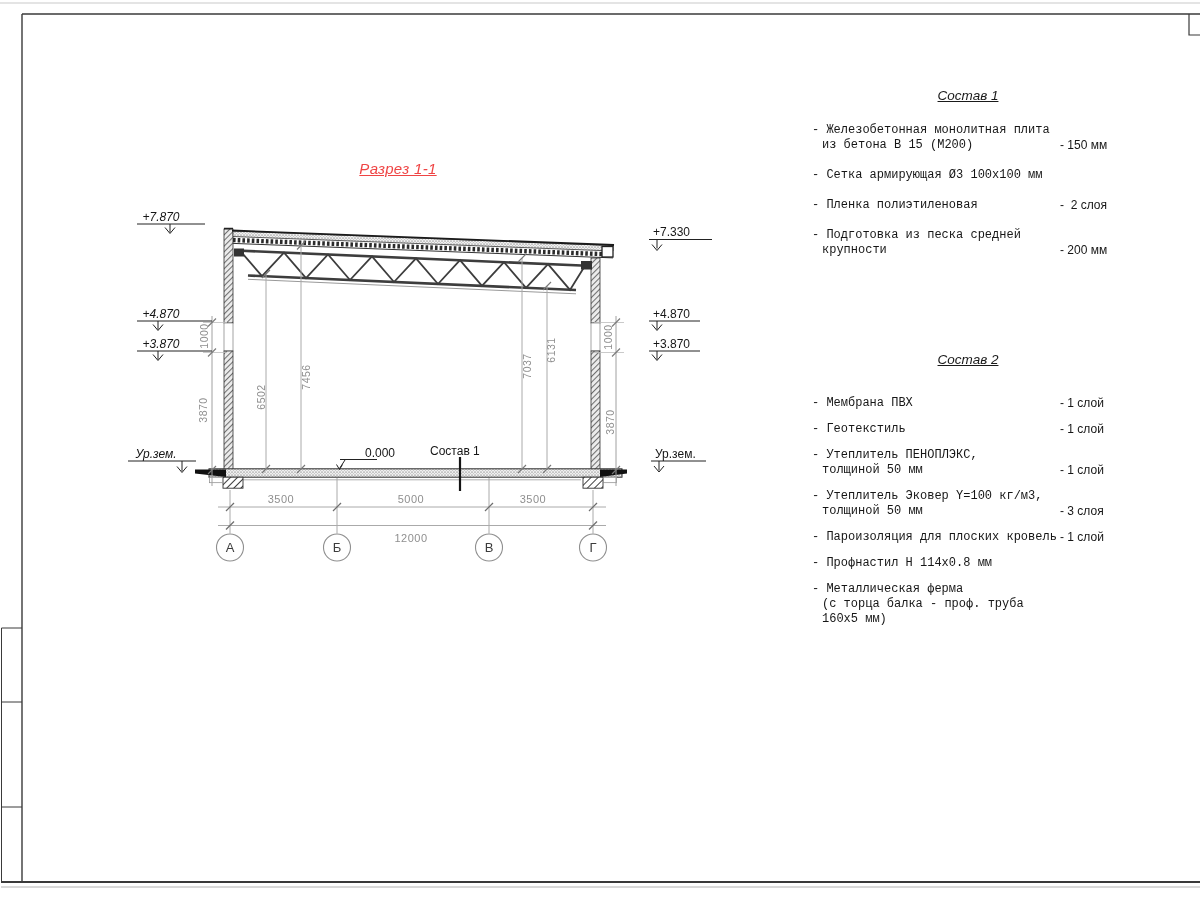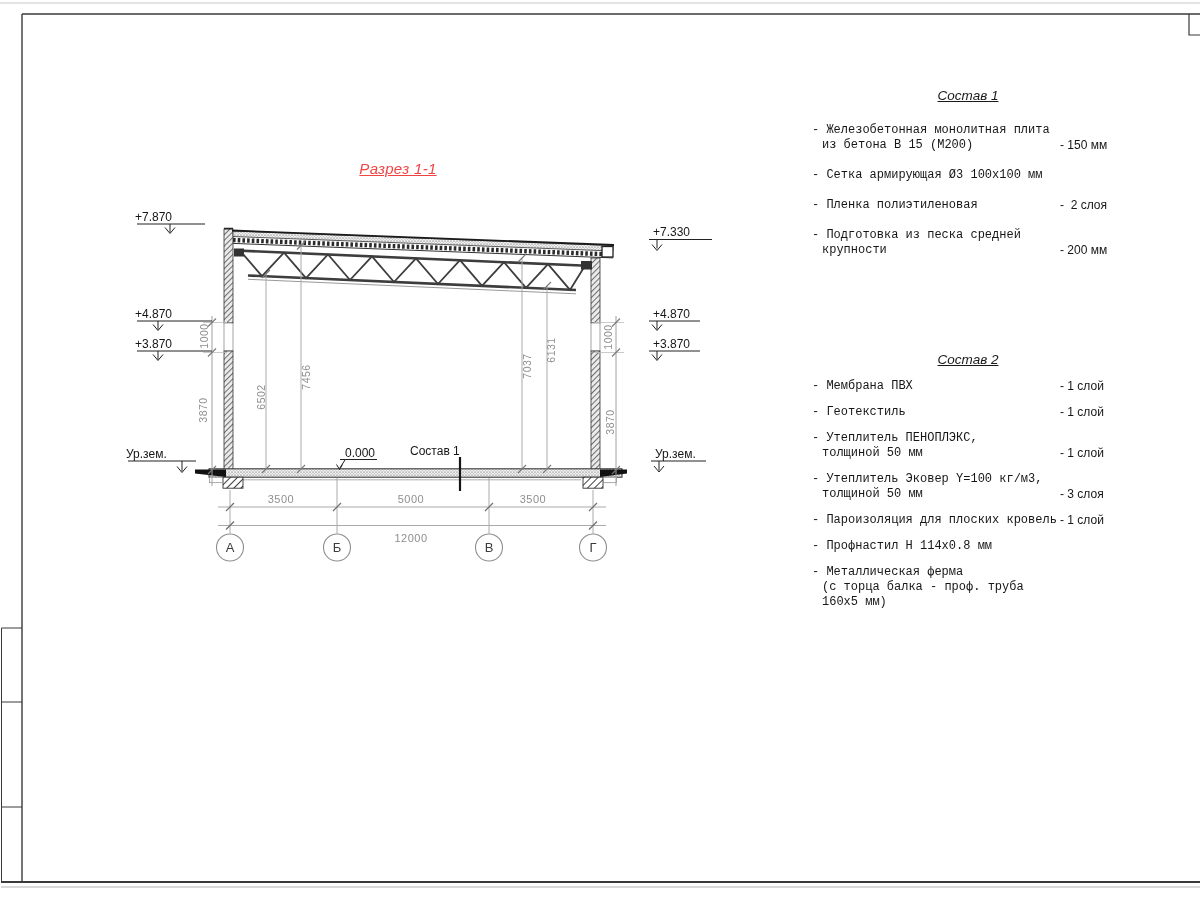--- a/index.html
+++ b/index.html
@@ -2,33 +2,33 @@
 <html><head>
 <meta charset="utf-8">
 <style>
   html,body{margin:0;padding:0;background:#fff;}
   #sheet{position:relative;width:1200px;height:900px;background:#fff;overflow:hidden;
          font-family:"Liberation Sans",sans-serif;color:#141414;}
   #linework{position:absolute;left:0;top:0;}
   .abs{position:absolute;white-space:nowrap;}
   .ttl{font-size:15px;font-style:italic;text-decoration:underline;text-align:center;color:#ef4444;letter-spacing:.3px;}
   .lev{font-size:12px;color:#161616;}
-  .lev.r{text-align:left;}
+  .lev.r{text-align:center;font-style:italic;}
   .dimv{font-size:10.5px;color:#8f8f8f;width:44px;text-align:center;transform:rotate(-90deg);letter-spacing:.5px;}
   .dimh{font-size:11px;color:#8f8f8f;width:50px;text-align:center;letter-spacing:.5px;}
   .axis{font-size:13px;color:#3c3c3c;width:28px;text-align:center;}
-  .smalllbl{font-size:12px;color:#161616;}
+  .smalllbl{font-size:12px;color:#161616;margin-left:20px;}
   .comp{position:absolute;width:312px;font-size:12px;line-height:15px;color:#161616;}
   .comp-title{text-align:center;font-style:italic;font-size:13.5px;text-decoration:underline;color:#1a1a1a;}
   .comp-item{display:flex;align-items:flex-end;}
   .comp-name{flex:1;white-space:pre-line;padding-left:10px;text-indent:-10px;font-family:Liberation Mono, monospace;}
   .comp-val{width:64px;white-space:pre;}
   .c1 .comp-title{margin-bottom:20px;}
   .c1 .comp-item{margin-bottom:15px;}
-  .c2 .comp-title{margin-bottom:12px;}
+  .c2 .comp-title{margin-bottom:29px;}
   .c2 .comp-item{margin-bottom:11px;}
 </style>
 </head>
 <body>
 
 <div id="sheet">
 
   <svg id="linework" width="1200" height="900" viewBox="0 0 1200 900">
     <defs>
       <pattern id="hatchWall" width="4" height="4" patternUnits="userSpaceOnUse" patternTransform="rotate(45)">

